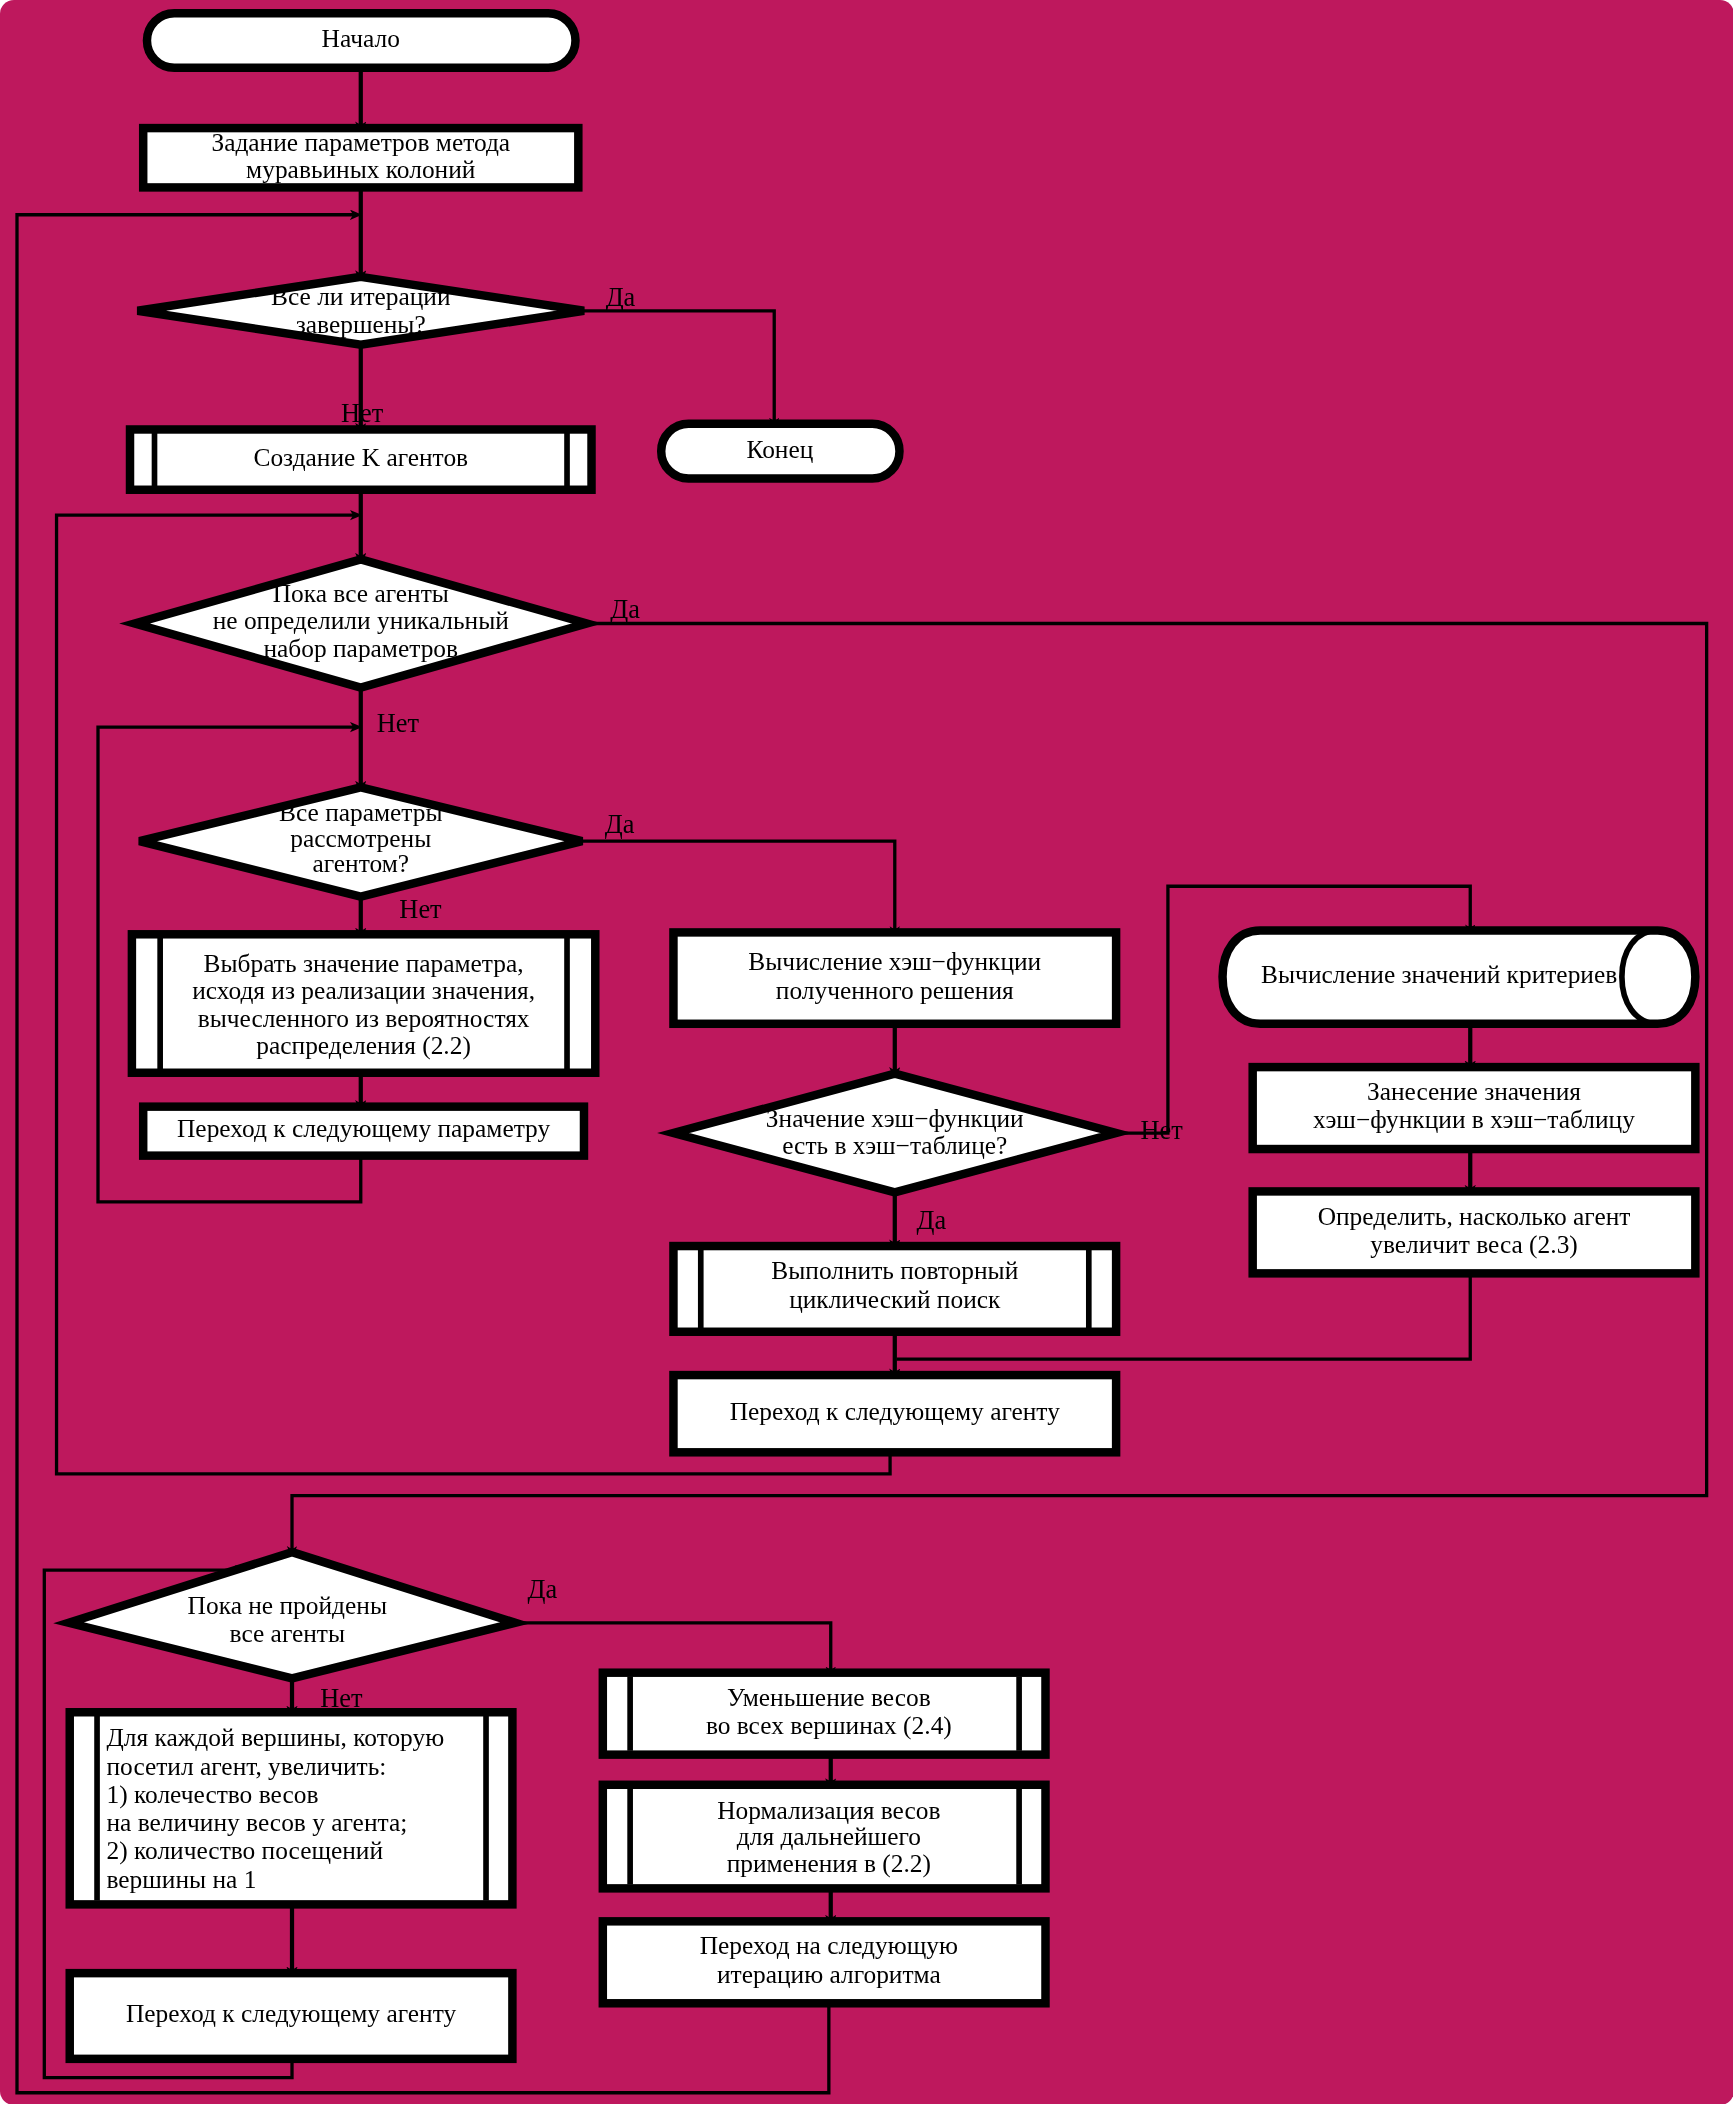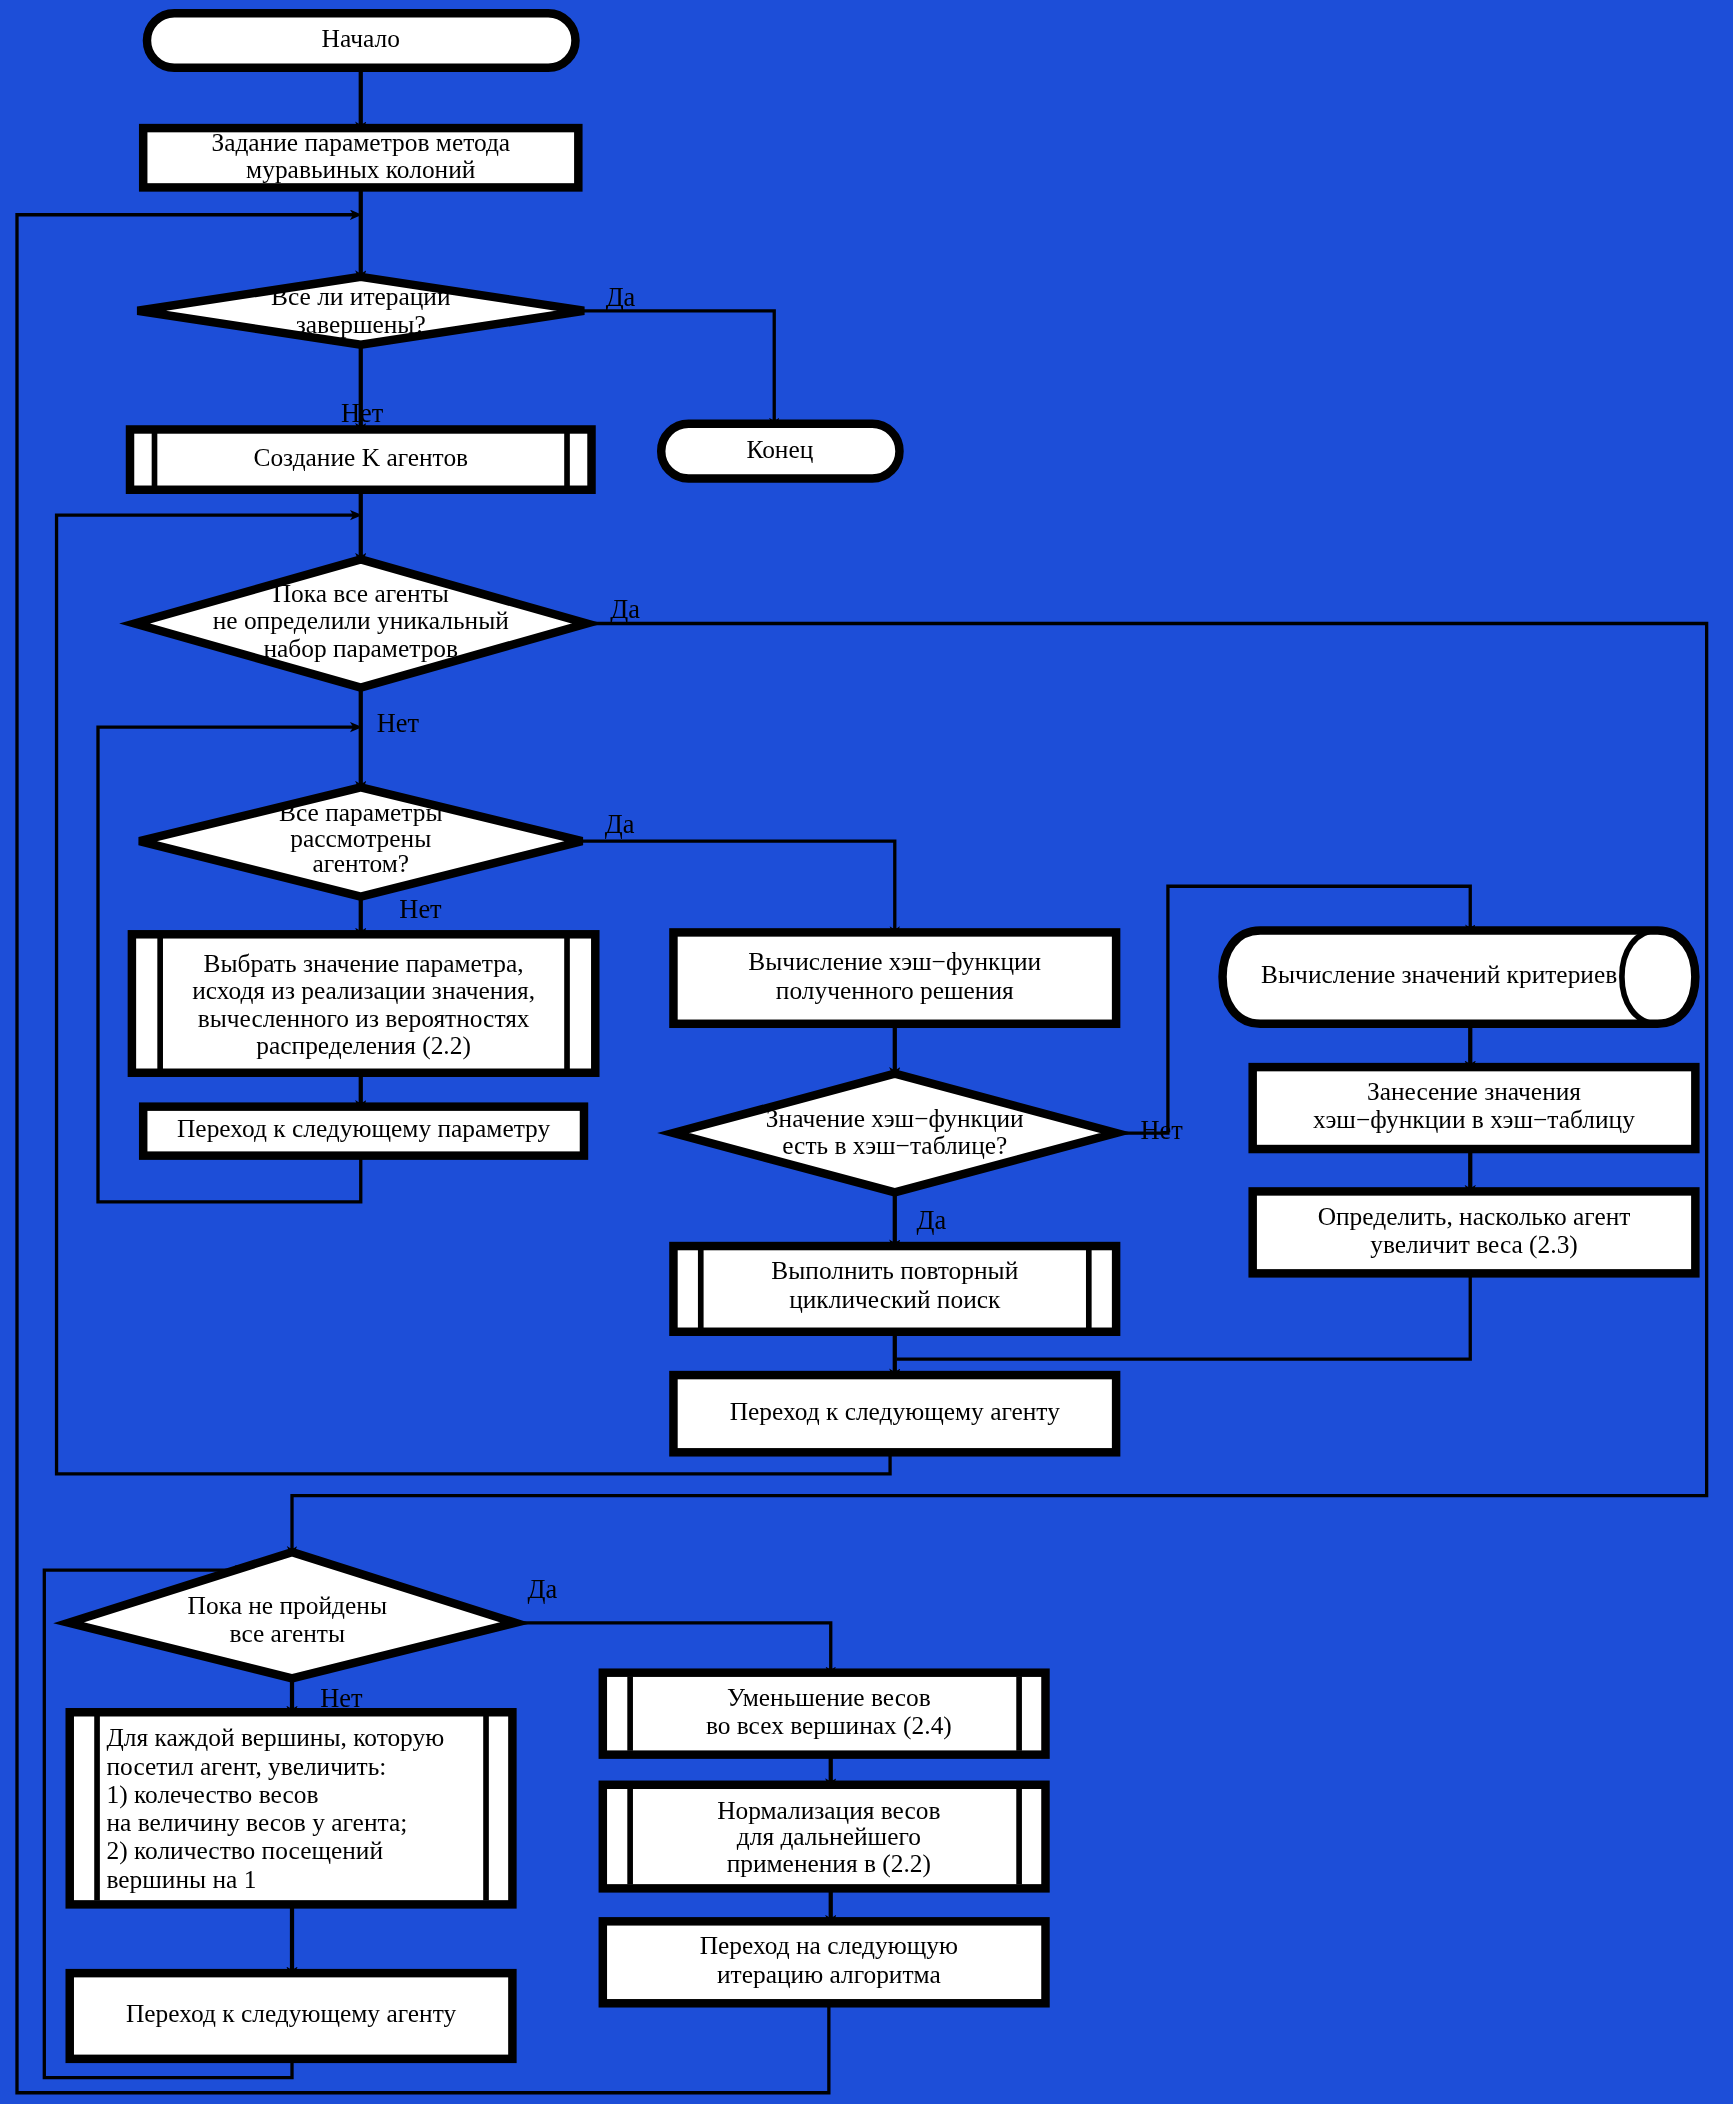--- a/index.html
+++ b/index.html
@@ -7,22 +7,23 @@
     padding: 0;
     background: #ffffff;
   }
   body {
     font-family: "Liberation Serif", "DejaVu Serif", serif;
   }
   #chart-root {
     position: relative;
     width: 1734px;
     height: 2105px;
-    background: #1d4ed8;
+    background: #be185d;
     overflow: hidden;
+    border-radius: 14px;
   }
   svg.flow {
     display: block;
     width: 1734px;
     height: 2105px;
   }
   .shape-stroke-thick {
     fill: #ffffff;
     stroke: #000000;
     stroke-width: 9;

